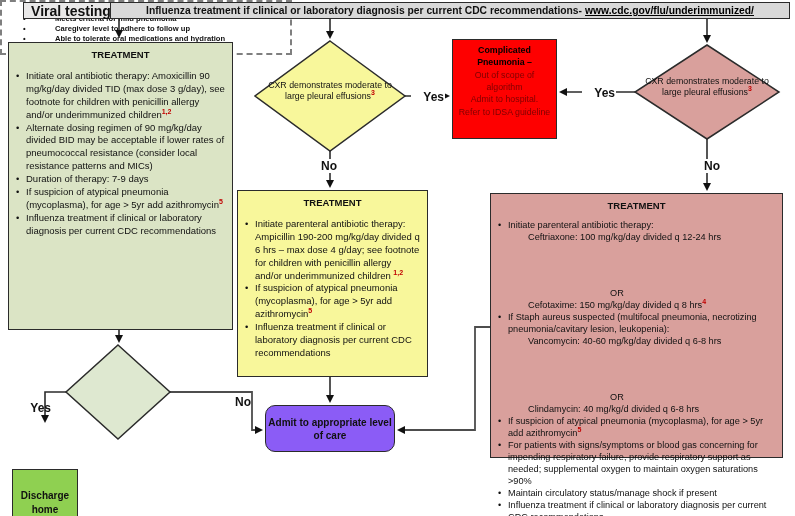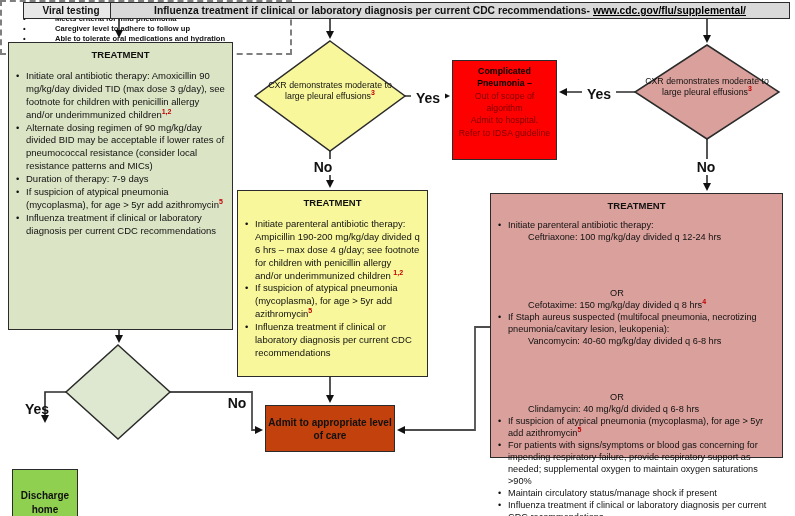--- a/index.html
+++ b/index.html
@@ -16,45 +16,45 @@
   #box-oral,#box-parenteral{font-size:9.5px;line-height:1.36;}
   #box-severe{font-size:9.2px;line-height:1.3;}
   .li{display:flex;align-items:flex-start;}
   .dot{flex:0 0 10px;}
   .ctext{flex:1;}
   .li.ind1{padding-left:30px;}
   .li.ind2{padding-left:112px;margin-top:44px;}
   sup.sup{color:#c00000;font-weight:bold;font-size:7px;line-height:0;}
   
   #viral{left:23px;top:2px;width:96px;height:17px;display:flex;align-items:center;justify-content:center;
-         font-size:10px;font-weight:bold;}
+         font-size:14px;font-weight:bold;}
   #banner{left:110px;top:2px;width:680px;height:17px;display:flex;align-items:center;justify-content:center;
           font-size:10.3px;font-weight:bold;white-space:nowrap;}
   #banner a{color:#000;text-decoration:underline;cursor:pointer;margin-left:3px;}
   
-  #box-complicated{left:452px;top:60px;width:105px;height:100px;padding:4px 3px;text-align:center;
+  #box-complicated{left:452px;top:39px;width:105px;height:100px;padding:4px 3px;text-align:center;
                    font-size:8.8px;line-height:1.4;}
   #box-complicated .title{color:#000;}
   #box-complicated .li{justify-content:flex-end;color:#7e0000;}
   
   #box-admit{left:265px;top:405px;width:130px;height:47px;border-width:1.8px;display:flex;align-items:center;
              justify-content:center;text-align:center;font-weight:bold;font-size:10px;line-height:1.3;}
   
   #box-home{left:12px;top:425px;width:66px;height:67px;border-width:1.8px;display:flex;align-items:center;
             justify-content:center;text-align:center;font-weight:bold;font-size:10px;line-height:1.35;margin-top:44px;}
   
   #box-criteria{left:100px;top:466px;width:280px;height:47px;border:2.5px dashed #7f7f7f;background:#fff;
                 font-size:7.6px;font-weight:bold;line-height:1.3;padding:2px 4px;}
   #box-criteria .title{font-size:7.8px;}
   #box-criteria .li{padding-left:15px;}
   #box-criteria .dot{flex:0 0 32px;padding-left:2px;}
   
   .dtext{position:absolute;z-index:3;text-align:center;font-size:8.8px;line-height:1.28;}
   
-  .lbl{position:absolute;z-index:4;text-align:center;font-size:14px;font-weight:bold;background:#fff;padding:0 1px;}
+  .lbl{position:absolute;z-index:4;text-align:right;font-size:12px;font-weight:bold;background:#fff;padding:0 1px;}
   .lbl.nobg{background:transparent;}
   
   #box-oral{left:8px;top:42px;width:225px;height:288px;}
   #box-parenteral{left:237px;top:190px;width:191px;height:187px;}
   #box-severe{left:490px;top:193px;width:293px;height:265px;}
 </style>
 </head>
 <body>
 
 <div id="canvas">
@@ -81,21 +81,21 @@
     <polygon class="shape" points="330,41 405,96 330,151 255,96" fill="#f8f79b"></polygon>
     <polygon class="shape" points="707,45 779,92 707,139 635,92" fill="#d9a09c"></polygon>
     <polygon class="shape" points="118,345 170,392 118,439 66,392" fill="#dee8d0"></polygon>
   </svg>
 
   <div id="viral" class="node" style="background: rgb(233, 232, 232);">
     <span>Viral testing</span>
   </div>
   <div id="banner" class="node" style="background: rgb(217, 217, 217);">
     <span>Influenza treatment if clinical or laboratory diagnosis per current CDC recommendations-</span>
-    <a>www.cdc.gov/flu/supplemental/</a>
+    <a>www.cdc.gov/flu/underimmunized/</a>
   </div>
 
   <div id="box-oral" class="node treat" style="background: rgb(219, 228, 197);">
     <div class="title">TREATMENT</div>
     <div>
         <div class="li">
           <span class="dot">•</span>
           <span class="ctext"><span>Initiate oral antibiotic therapy: Amoxicillin 90 mg/kg/day divided TID (max dose 3 g/day), see footnote for children with penicillin allergy and/or underimmunized children</span><sup class="sup">1,2</sup></span>
         </div>
         <div class="li">
@@ -191,21 +191,21 @@
         </div>
         <div class="li">
           <span class="ctext"><span>Admit to hospital.</span></span>
         </div>
         <div class="li">
           <span class="ctext"><span>Refer to IDSA </span><span style="">guideline</span></span>
         </div>
       </div>
   </div>
 
-  <div id="box-admit" class="node" style="background: #c2410c;">
+  <div id="box-admit" class="node" style="background: #8b5cf6; border-radius: 10px;">
     <span>Admit to appropriate level of care</span>
   </div>
 
   <div id="box-home" class="node" style="background: rgb(143, 208, 81);">
     <span>Discharge home</span>
   </div>
 
   <div id="box-criteria">
     <div class="title">*DISCHARGE CRITERIA</div>
     <div>

